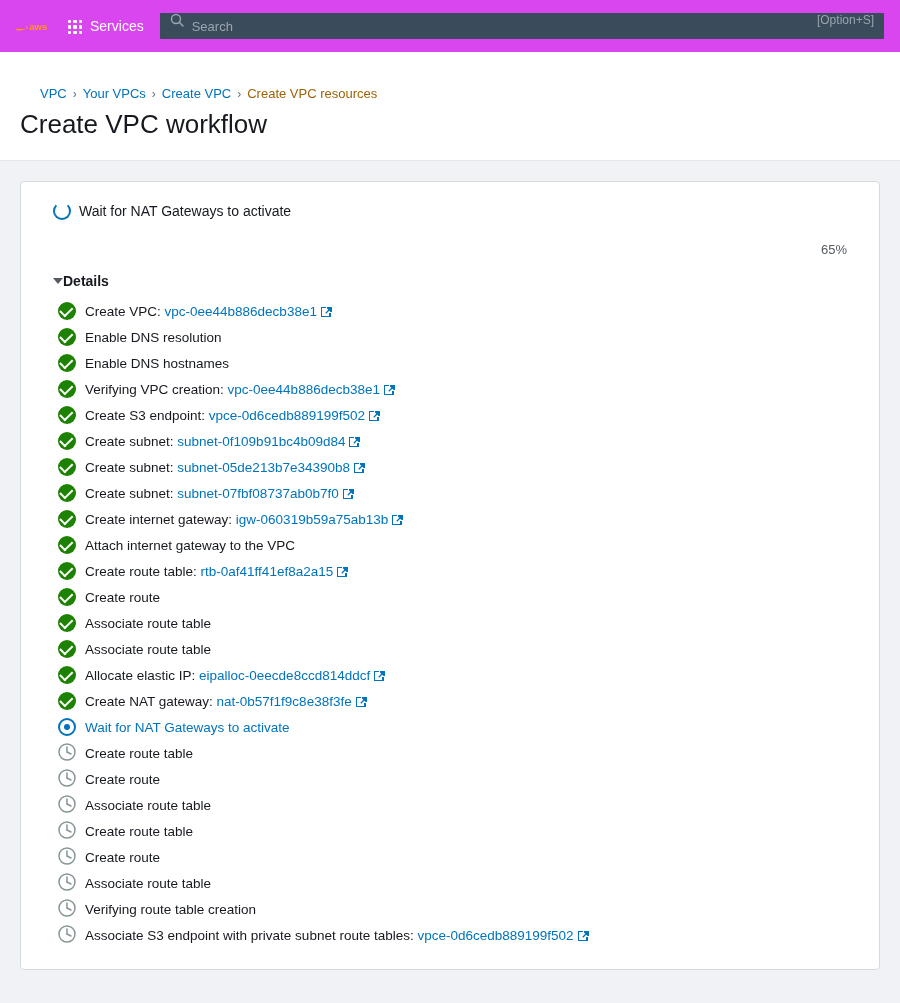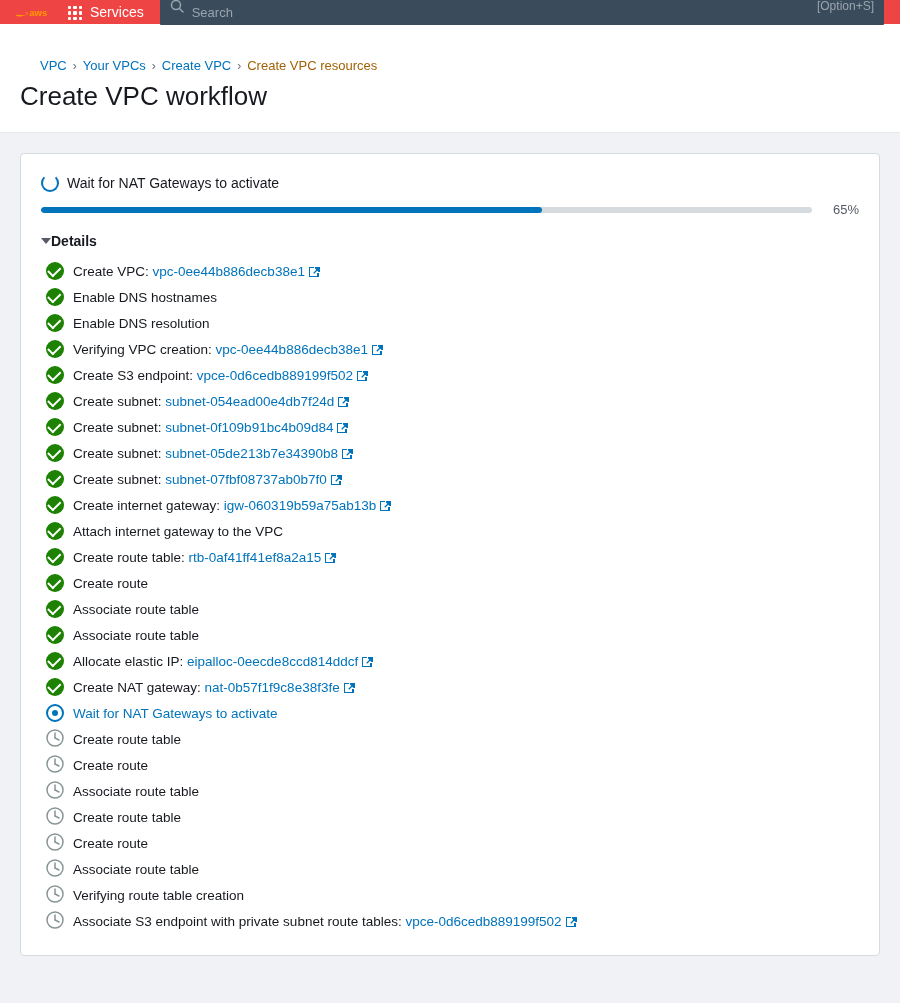--- a/index.html
+++ b/index.html
@@ -1,24 +1,24 @@
 <!DOCTYPE html>
 <html><head>
   <meta charset="utf-8">
   <style>
     * { box-sizing: border-box; margin: 0; padding: 0; }
     body { font-family: -apple-system, BlinkMacSystemFont, 'Segoe UI', Arial, sans-serif; background: #f0f2f5; color: #16191f; font-size: 14px; }
 
     
     .top-nav {
-      background: #ef4444;
+      background: #d946ef;
       display: flex;
       align-items: center;
       padding: 0 16px;
-      height: 24px;
+      height: 52px;
       gap: 12px;
     }
     .aws-logo {
       width: 36px;
       height: 24px;
       flex-shrink: 0;
     }
     .services-btn {
       display: flex;
       align-items: flex-end;
@@ -103,21 +103,21 @@
     
     .main-content {
       padding: 20px;
       background: #f0f2f5;
     }
 
     .workflow-card {
       background: #fff;
       border: 1px solid #d5dbde;
       border-radius: 4px;
-      padding: 20px 20px 24px;
+      padding: 20px 32px 24px;
     }
 
     
     .progress-section {
       margin-bottom: 16px;
     }
     .progress-header {
       display: flex;
       align-items: center;
       gap: 8px;
@@ -132,22 +132,23 @@
       border: 2px solid #0073bb;
       border-top-color: transparent;
       border-radius: 50%;
       animation: spin 1s linear infinite;
       flex-shrink: 0;
     }
     @keyframes spin { to { transform: rotate(360deg); } }
 
     .progress-bar-container {
       display: flex;
-      align-items: center;
+      align-items: flex-end;
       gap: 12px;
+      flex-direction: column;
     }
     .progress-bar-track {
       flex: 1;
       height: 6px;
       background: #d5dbde;
       border-radius: 3px;
       overflow: hidden;
     }
     .progress-bar-fill {
       height: 100%;
@@ -325,51 +326,42 @@
           </div>
           <span>Create VPC: <a href="#" class="step-link">vpc-0ee44b886decb38e1</a><svg width="12" height="12" viewBox="0 0 12 12" fill="none" style="margin-left: 3px; vertical-align: middle;">
               <path d="M2 2h4V1H1v10h10V7H9v3H2V2z" fill="#0073bb"></path>
       <path d="M7 1v1.5l1.3 1.3-3 3 .9.9 3-3L10.5 6H12V1H7z" fill="#0073bb"></path>
             </svg></span>
         </li>
         <li class="step-item">
           <div class="step-icon">
             <div class="icon-success"></div>
           </div>
+          <span>Enable DNS resolution</span>
+        </li>
+        <li class="step-item">
+          <div class="step-icon">
+            <div class="icon-success"></div>
+          </div>
           <span>Enable DNS hostnames</span>
         </li>
         <li class="step-item">
           <div class="step-icon">
             <div class="icon-success"></div>
           </div>
-          <span>Enable DNS resolution</span>
-        </li>
-        <li class="step-item">
-          <div class="step-icon">
-            <div class="icon-success"></div>
-          </div>
           <span>Verifying VPC creation: <a href="#" class="step-link">vpc-0ee44b886decb38e1</a><svg width="12" height="12" viewBox="0 0 12 12" fill="none" style="margin-left: 3px; vertical-align: middle;">
               <path d="M2 2h4V1H1v10h10V7H9v3H2V2z" fill="#0073bb"></path>
       <path d="M7 1v1.5l1.3 1.3-3 3 .9.9 3-3L10.5 6H12V1H7z" fill="#0073bb"></path>
             </svg></span>
         </li>
         <li class="step-item">
           <div class="step-icon">
             <div class="icon-success"></div>
           </div>
           <span>Create S3 endpoint: <a href="#" class="step-link">vpce-0d6cedb889199f502</a><svg width="12" height="12" viewBox="0 0 12 12" fill="none" style="margin-left: 3px; vertical-align: middle;">
-              <path d="M2 2h4V1H1v10h10V7H9v3H2V2z" fill="#0073bb"></path>
-      <path d="M7 1v1.5l1.3 1.3-3 3 .9.9 3-3L10.5 6H12V1H7z" fill="#0073bb"></path>
-            </svg></span>
-        </li>
-        <li class="step-item">
-          <div class="step-icon">
-            <div class="icon-success"></div>
-          </div>
-          <span>Create subnet: <a href="#" class="step-link">subnet-054ead00e4db7f24d</a><svg width="12" height="12" viewBox="0 0 12 12" fill="none" style="margin-left: 3px; vertical-align: middle;">
               <path d="M2 2h4V1H1v10h10V7H9v3H2V2z" fill="#0073bb"></path>
       <path d="M7 1v1.5l1.3 1.3-3 3 .9.9 3-3L10.5 6H12V1H7z" fill="#0073bb"></path>
             </svg></span>
         </li>
         <li class="step-item">
           <div class="step-icon">
             <div class="icon-success"></div>
           </div>
           <span>Create subnet: <a href="#" class="step-link">subnet-0f109b91bc4b09d84</a><svg width="12" height="12" viewBox="0 0 12 12" fill="none" style="margin-left: 3px; vertical-align: middle;">
               <path d="M2 2h4V1H1v10h10V7H9v3H2V2z" fill="#0073bb"></path>

